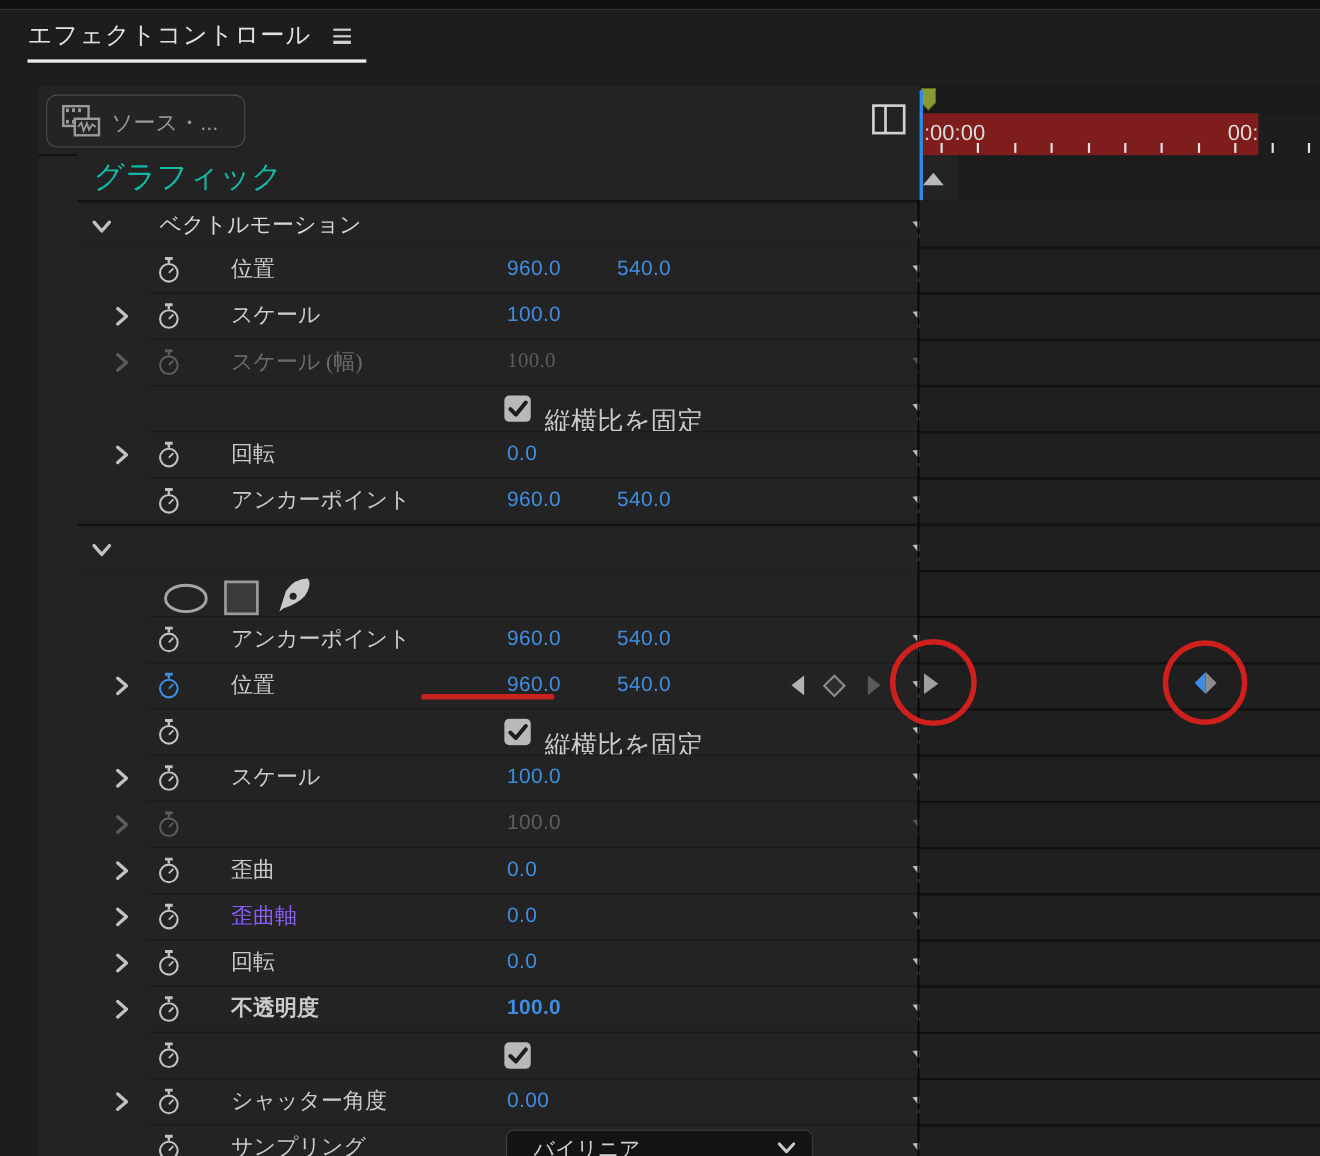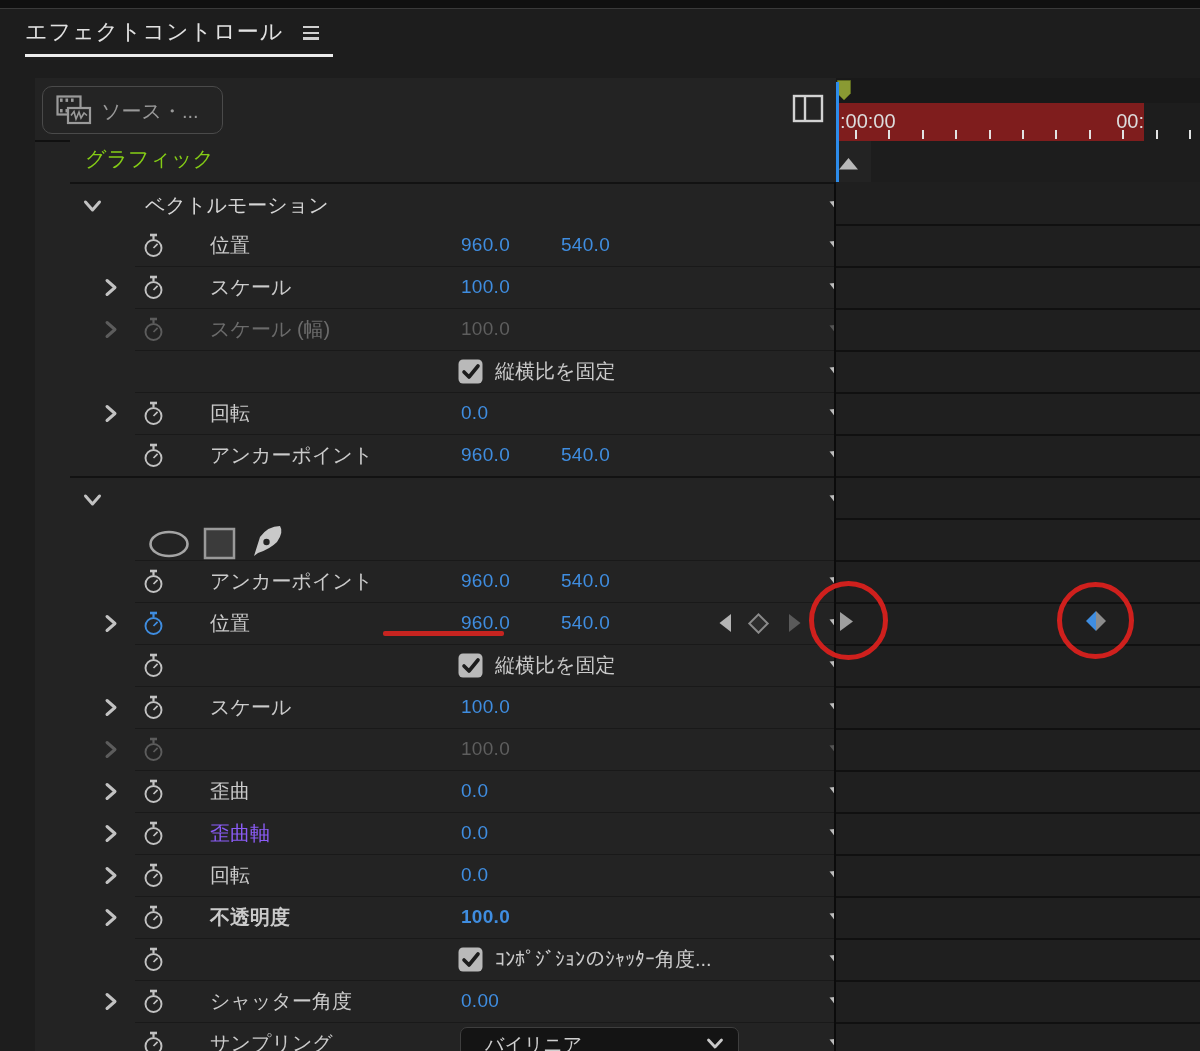--- a/index.html
+++ b/index.html
@@ -28,25 +28,25 @@
   .row.effect{border-top:2px solid #121212;}
   .row.effect .bline{position:absolute;left:0;right:0;bottom:0;height:2px;background:#121212;}
   .row .lbl{position:absolute;left:140px;top:0;line-height:42px;font-size:20px;white-space:nowrap;}
   .row .chev{position:absolute;left:33px;top:12px;}
   .row .sw{position:absolute;left:73px;top:9px;}
   .row .val{position:absolute;top:0;line-height:42px;font-size:19px;letter-spacing:.3px;}
   .row .v1{left:391px;} .row .v2{left:491px;}
   .row .reset{position:absolute;left:758px;top:8px;}
   .row .kfnav{position:absolute;left:648px;top:10px;}
   .row .cb{position:absolute;left:388px;top:9px;}
-  .row .cblbl{position:absolute;left:425px;top:0;line-height:42px;font-size:20px;white-space:nowrap;}
+  .row .cblbl{position:absolute;left:425px;top:13px;line-height:42px;font-size:24px;white-space:nowrap;}
   .row .dd{position:absolute;left:390px;top:5px;width:277px;height:31px;background:#141414;border:1px solid #3e3e3e;border-radius:7px;}
   .row .dd .ddlbl{position:absolute;left:24px;top:4px;font-size:19px;color:#cfcfcf;}
   .row .dd svg{position:absolute;right:14px;top:9px;}
-  .row.clip-header .lbl{left:15px;color:#84cc16;font-size:21px;font-family:Liberation Mono, monospace;}
+  .row.clip-header .lbl{left:15px;color:#14b8a6;font-size:28px;}
   .row.clip-header{border-bottom:2px solid #121212;}
   .coll{position:absolute;left:769px;top:16px;}
   .fxb{position:absolute;left:43px;top:0;line-height:42px;font-size:21px;font-style:italic;color:#f97316;margin-top:43px;}
   .row.effect .lbl{left:75px;color:#d6d6d6;}
   .shapeico{position:absolute;top:5px;}
   
   .tl-strip{left:836px;top:78px;width:364px;height:25px;background:#191919;}
   .ruler{left:836px;top:103px;width:308px;height:38px;background:#7f1d1d;}
   .ruler .rl{position:absolute;left:4px;top:7px;font-size:20px;color:#dcdcdc;}
   .ruler .rr{position:absolute;right:0px;top:7px;font-size:20px;color:#dcdcdc;}
@@ -152,21 +152,21 @@
   <line x1="10.5" y1="15" x2="14.6" y2="10.9" stroke="#c2c2c2" stroke-width="1.7"></line>
             </svg></span>
           <span class="lbl" style="color:#cbcbcb">スケール</span>
           <span class="val v1" style="color:#3f8de0">100.0</span>
           <span class="reset"><svg width="33" height="27" viewBox="0 0 33 27">
   <path d="M7 15 A 10.5 9.5 0 0 1 27 14" fill="none" stroke="#bdbdbd" stroke-width="3.1"></path>
   <polygon points="1.5,9.5 12,8.5 7,16.5" fill="#bdbdbd"></polygon>
   <rect x="6" y="21" width="21.5" height="3.4" fill="#bdbdbd"></rect>
             </svg></span>
         </div>
-        <div class="row prop" style="top: 230px;">
+        <div class="row prop" style="top: 230px; font-family: Liberation Serif, serif;">
           <span class="pdiv"></span>
           <span class="chev"><svg width="15" height="19" viewBox="0 0 15 19">
               <polyline points="4,2.5 12,9.5 4,16.5" fill="none" stroke="#5c5c5c" stroke-width="3" stroke-linecap="round" stroke-linejoin="round"></polyline>
             </svg></span>
           <span class="sw"><svg width="21" height="25" viewBox="0 0 21 25">
   <line x1="7" y1="2" x2="14" y2="2" stroke="#5c5c5c" stroke-width="2.6"></line>
   <line x1="10.5" y1="2" x2="10.5" y2="6" stroke="#5c5c5c" stroke-width="2.2"></line>
   <circle cx="10.5" cy="15" r="8" fill="none" stroke="#5c5c5c" stroke-width="1.9"></circle>
   <line x1="10.5" y1="15" x2="14.6" y2="10.9" stroke="#5c5c5c" stroke-width="1.7"></line>
             </svg></span>
@@ -430,21 +430,20 @@
           <span class="sw"><svg width="21" height="25" viewBox="0 0 21 25">
   <line x1="7" y1="2" x2="14" y2="2" stroke="#c2c2c2" stroke-width="2.6"></line>
   <line x1="10.5" y1="2" x2="10.5" y2="6" stroke="#c2c2c2" stroke-width="2.2"></line>
   <circle cx="10.5" cy="15" r="8" fill="none" stroke="#c2c2c2" stroke-width="1.9"></circle>
   <line x1="10.5" y1="15" x2="14.6" y2="10.9" stroke="#c2c2c2" stroke-width="1.7"></line>
             </svg></span>
           <span class="cb"><svg width="25" height="25" viewBox="0 0 25 25">
   <rect x="0.5" y="0.5" width="24" height="24" rx="4.5" fill="#b9b9b9"></rect>
   <path d="M6 13 l5 5 l9 -11" fill="none" stroke="#1c1c1c" stroke-width="3.6" stroke-linecap="round" stroke-linejoin="round"></path>
             </svg></span>
-          <span class="cblbl">ｺﾝﾎﾟｼﾞｼｮﾝのｼｬｯﾀｰ角度...</span>
           <span class="reset"><svg width="33" height="27" viewBox="0 0 33 27">
   <path d="M7 15 A 10.5 9.5 0 0 1 27 14" fill="none" stroke="#bdbdbd" stroke-width="3.1"></path>
   <polygon points="1.5,9.5 12,8.5 7,16.5" fill="#bdbdbd"></polygon>
   <rect x="6" y="21" width="21.5" height="3.4" fill="#bdbdbd"></rect>
             </svg></span>
         </div>
         <div class="row prop" style="top: 902px;">
           <span class="pdiv"></span>
           <span class="chev"><svg width="15" height="19" viewBox="0 0 15 19">
               <polyline points="4,2.5 12,9.5 4,16.5" fill="none" stroke="#c2c2c2" stroke-width="3" stroke-linecap="round" stroke-linejoin="round"></polyline>

